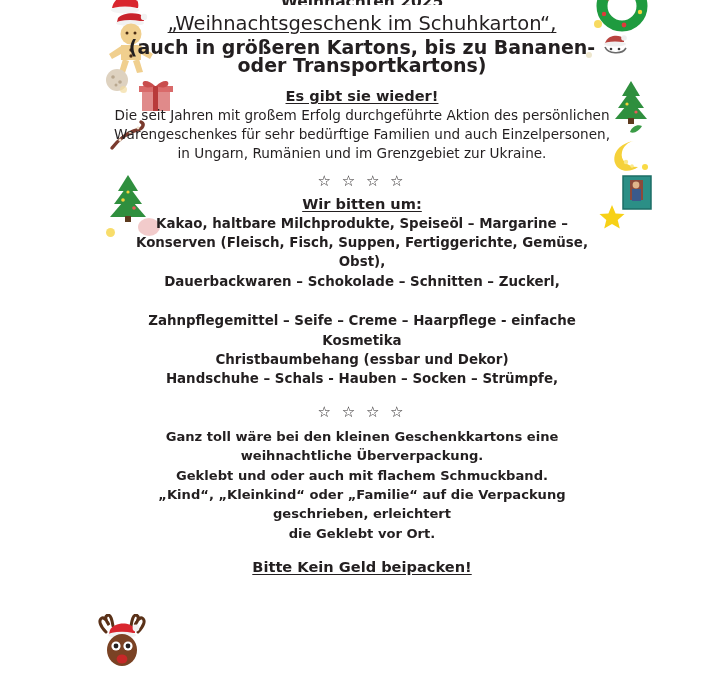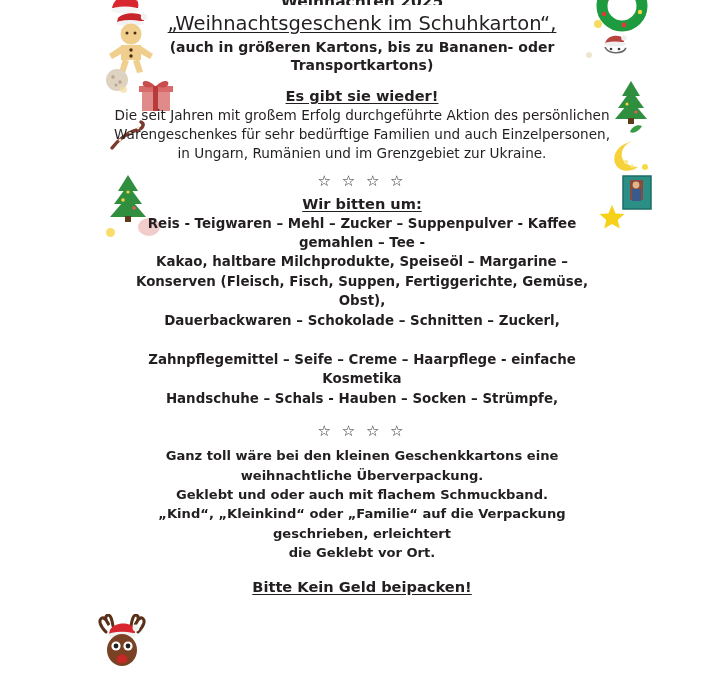--- a/index.html
+++ b/index.html
@@ -45,21 +45,21 @@
     font-size: 19.5px;
     line-height: 26px;
     font-weight: normal;
     text-decoration: underline;
     text-underline-offset: 2px;
     margin-top: 6px;
   }
   .title .noul { text-decoration: none; }
 
   .subtitle {
-    font-size: 14px;
+    font-size: 19px;
     line-height: 18px;
     font-weight: bold;
     margin-top: 1px;
   }
 
   .section-head {
     font-size: 14.6px;
     line-height: 20px;
     font-weight: bold;
     text-decoration: underline;
@@ -285,28 +285,28 @@
     <div class="body-line">Die seit Jahren mit großem Erfolg durchgeführte Aktion des persönlichen</div>
     <div class="body-line">Warengeschenkes für sehr bedürftige Familien und auch Einzelpersonen,</div>
     <div class="body-line">in Ungarn, Rumänien und im Grenzgebiet zur Ukraine.</div>
 
     <div class="sp-6"></div>
     <div class="stars">☆ ☆  ☆ ☆</div>
     <div class="sp-2"></div>
 
     <div class="section-head">Wir bitten um:</div>
 
-    <div class="list-line">Reis - Teigwaren – Mehl – Zucker – Suppenpulver - Kaffee gemahlen – Tee -</div>
     <div class="list-line">Kakao, haltbare Milchprodukte, Speiseöl – Margarine –</div>
     <div class="list-line">Konserven (Fleisch, Fisch, Suppen, Fertiggerichte, Gemüse, Obst),</div>
     <div class="list-line">Dauerbackwaren – Schokolade – Schnitten – Zuckerl,</div>
 
     <div class="sp-20"></div>
 
     <div class="list-line">Zahnpflegemittel – Seife – Creme – Haarpflege - einfache Kosmetika</div>
+    <div class="list-line">Christbaumbehang (essbar und Dekor)</div>
     <div class="list-line">Handschuhe – Schals - Hauben – Socken – Strümpfe,</div>
 
     <div class="sp-12"></div>
     <div class="stars">☆ ☆  ☆ ☆</div>
     <div class="sp-4"></div>
 
     <div class="note-line">Ganz toll wäre bei den kleinen Geschenkkartons eine weihnachtliche Überverpackung.</div>
     <div class="note-line">Geklebt und oder auch mit flachem Schmuckband.</div>
     <div class="note-line">„Kind“, „Kleinkind“ oder „Familie“ auf die Verpackung geschrieben, erleichtert</div>
     <div class="note-line">die Geklebt vor Ort.</div>

